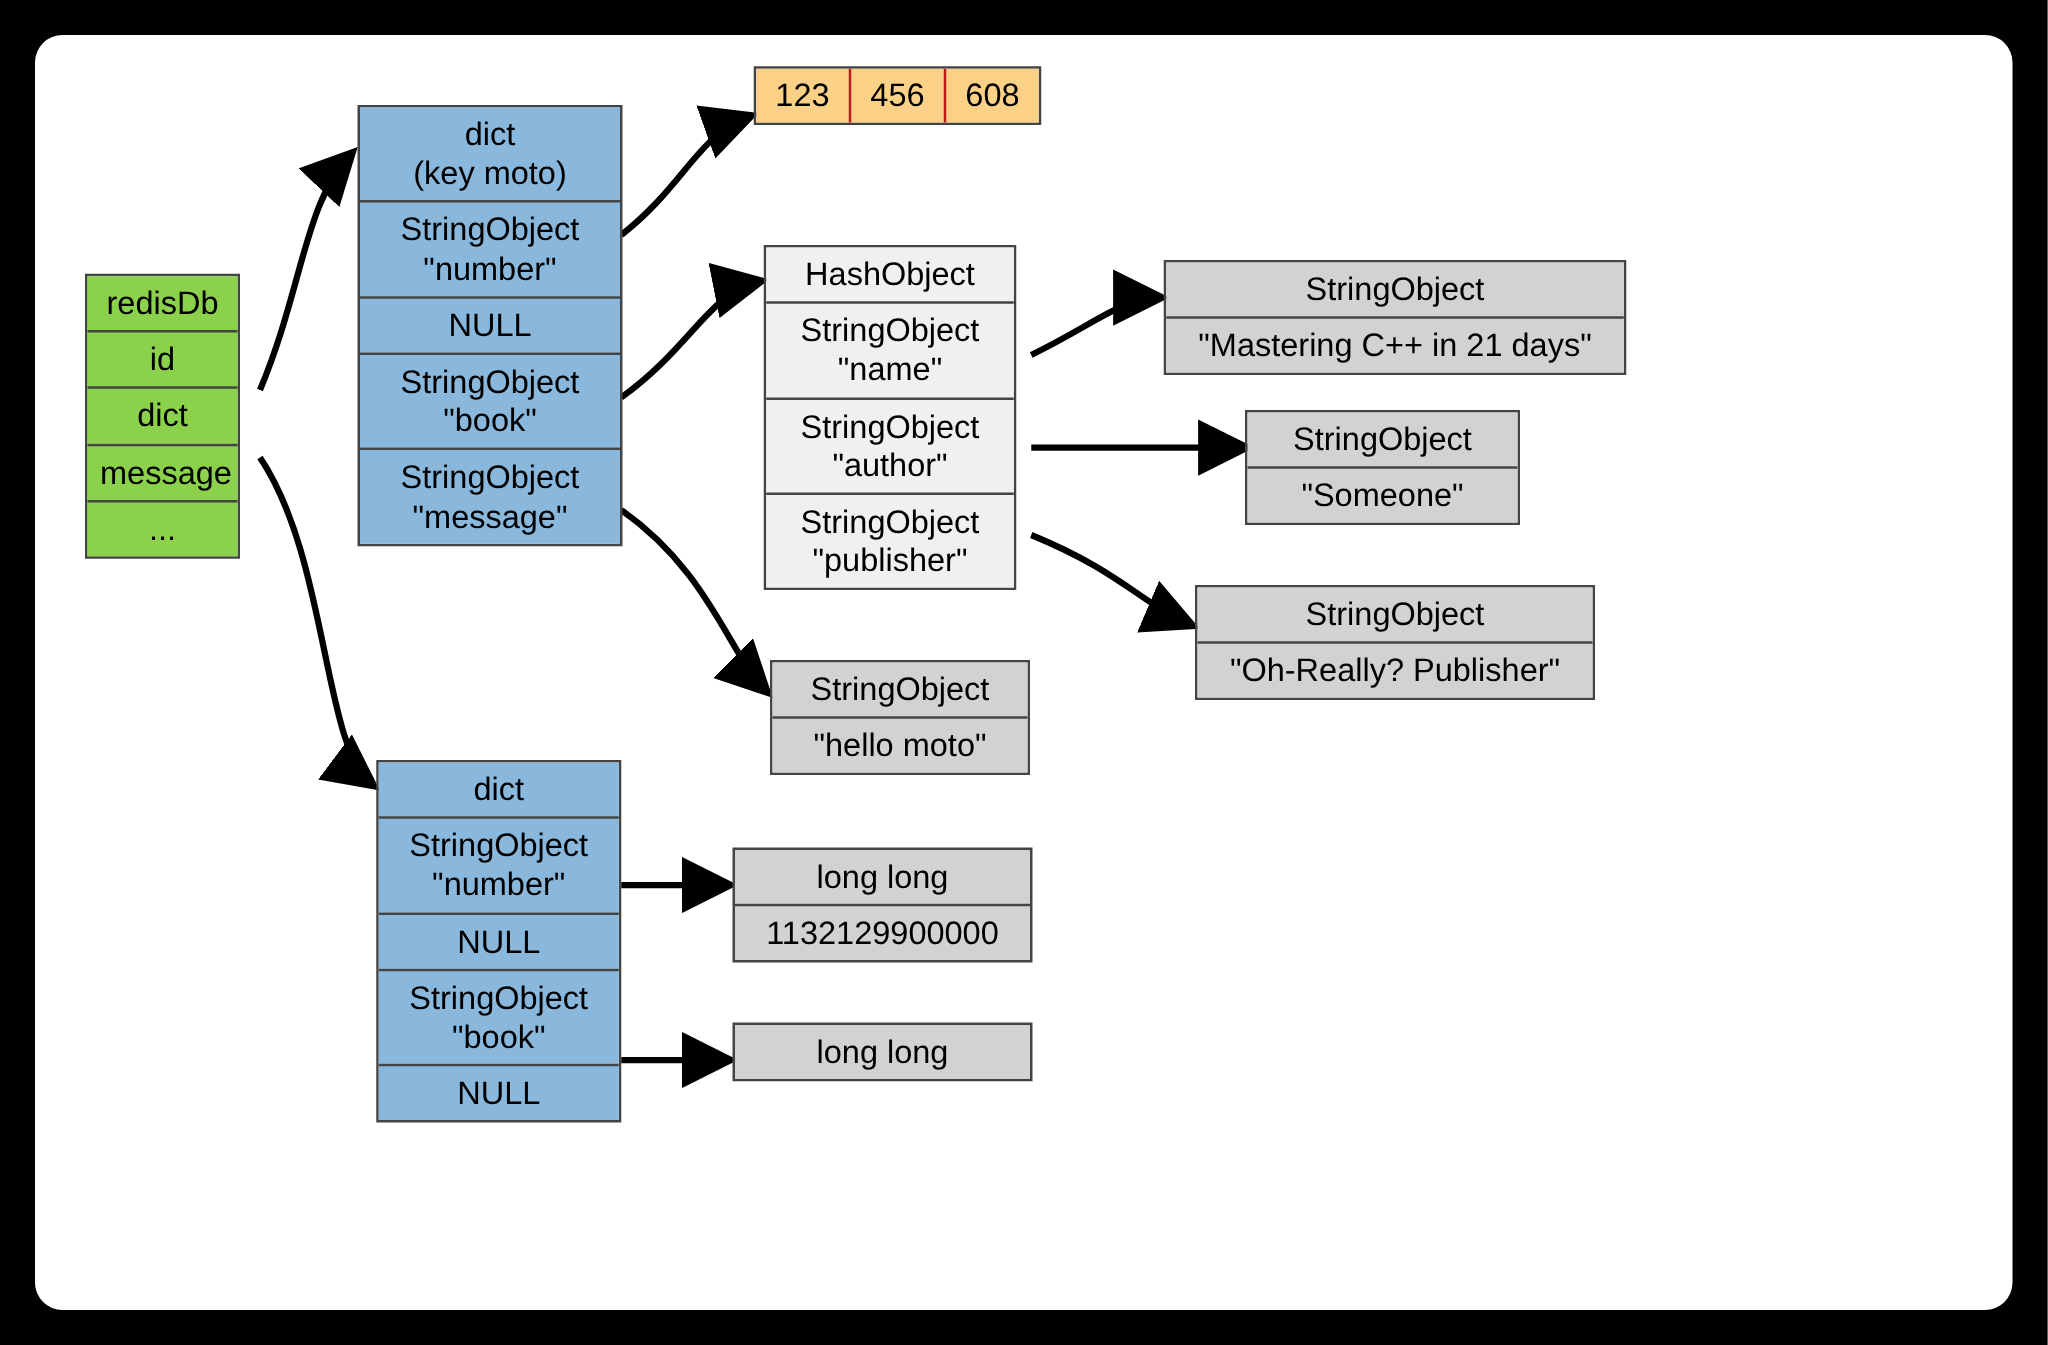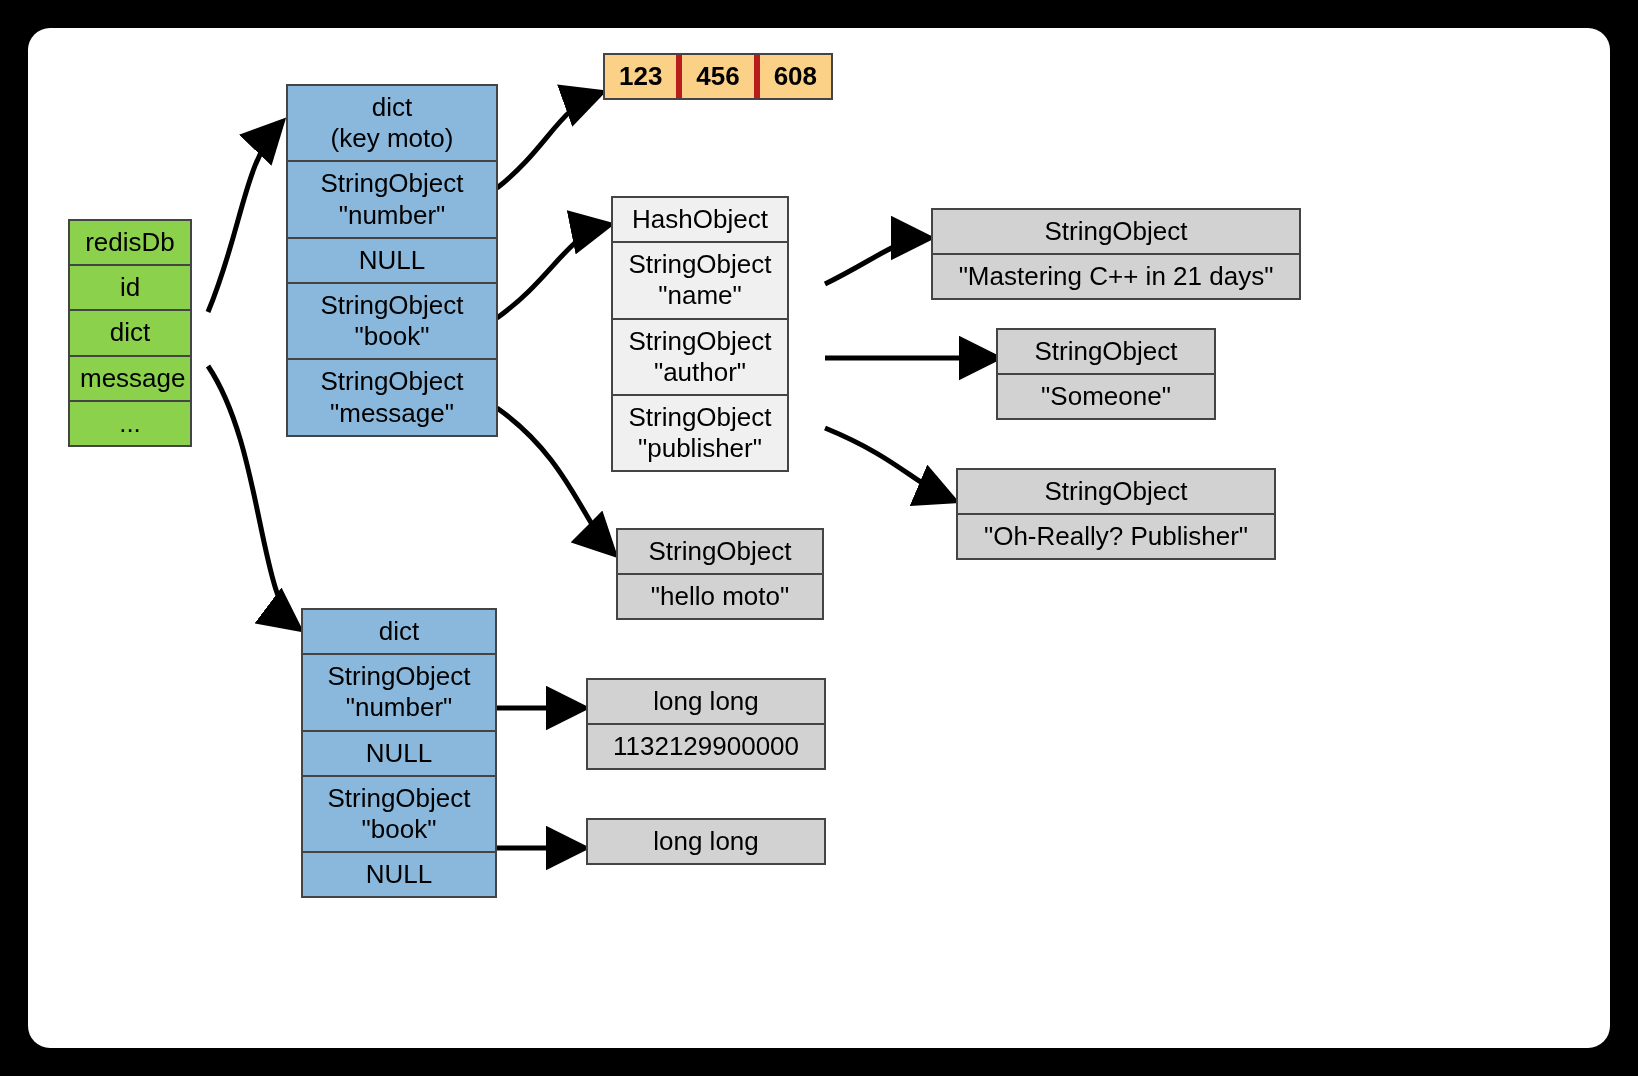--- a/index.html
+++ b/index.html
@@ -31,25 +31,25 @@
     line-height:1.2;
     padding:6px 10px;
     box-sizing:border-box;
   }
   .cell:first-child { border-top:none; }
   .green .cell { background:#8bd14b; }
   .blue  .cell { background:#89b8dc; }
   .orange .cell{ background:#fbd087; }
   .lgray .cell { background:#f0f0f0; }
   .gray  .cell { background:#d2d2d2; }
-  .hcell { display:flex;font-weight:bold; }
+  .hcell { display:flex; }
   .hcell > div {
     flex:1;
     text-align:center;
-    border-left:6px solid #b91c1c;
+    border-left:2px solid #b91c1c;
     padding:6px 4px;
     font-size:26px;
   }
   .hcell > div:first-child { border-left:none; }
   svg.arrows { position:absolute; left:0; top:0; width:100%; height:100%; pointer-events:none; }
 </style>
 </head>
 <body>
 
 <div class="page">
@@ -112,21 +112,21 @@
     </div>
 
     <div class="box orange" style="left:575px; top:25px; width:230px;">
       <div class="cell hcell" style="padding:0;">
         <div>123</div>
         <div>456</div>
         <div>608</div>
       </div>
     </div>
 
-    <div class="box lgray" style="left:583px; top:168px; width:178px;">
+    <div class="box lgray" style="left:583px; top:168px; width:202px;">
       <div class="cell">HashObject</div>
       <div class="cell">
         <span>StringObject</span><br>
         <span>"name"</span>
       </div>
       <div class="cell">
         <span>StringObject</span><br>
         <span>"author"</span>
       </div>
       <div class="cell">

